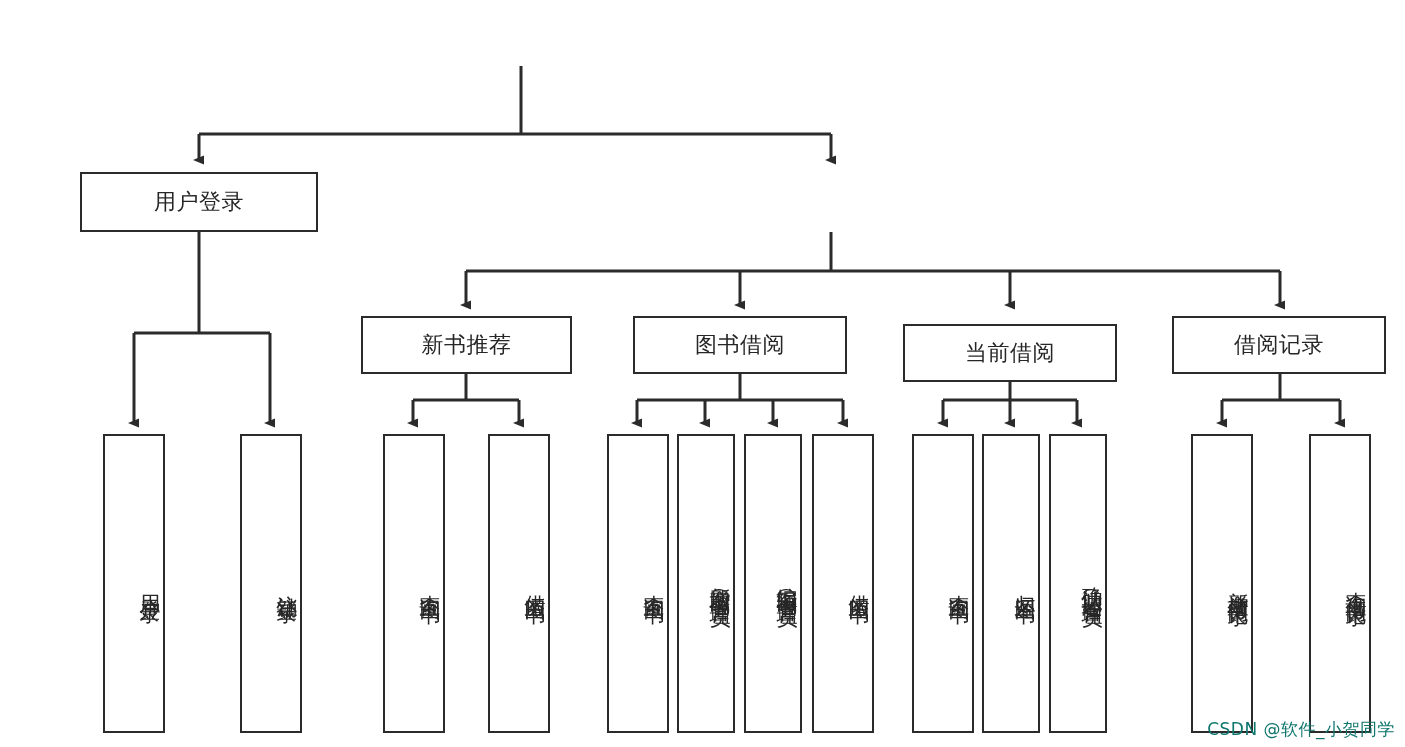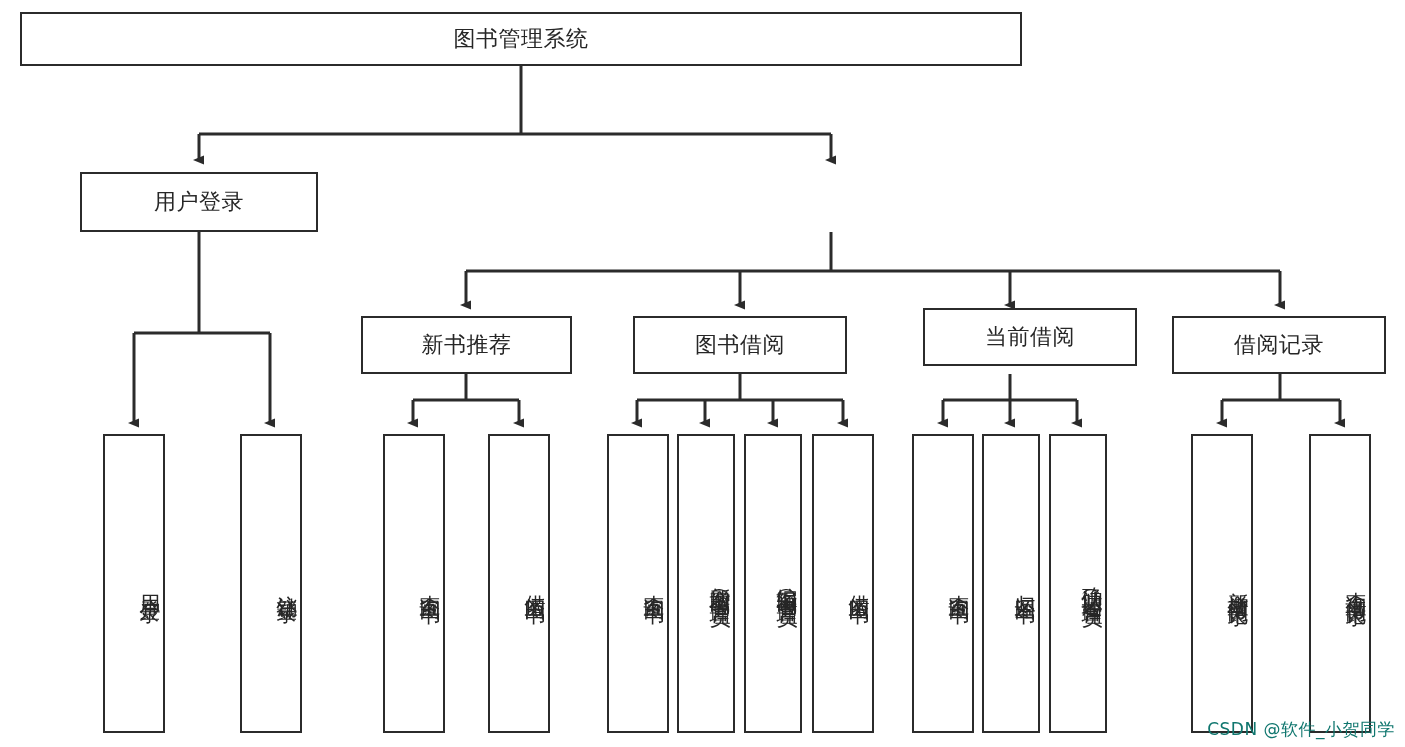--- a/index.html
+++ b/index.html
@@ -114,35 +114,32 @@
       <path d="M1010,400 L1010,423" marker-end="url(#arrow)"></path>
       <path d="M1077,400 L1077,423" marker-end="url(#arrow)"></path>
 
       <path d="M1280,374 L1280,400"></path>
       <path d="M1222,400 L1340,400"></path>
       <path d="M1222,400 L1222,423" marker-end="url(#arrow)"></path>
       <path d="M1340,400 L1340,423" marker-end="url(#arrow)"></path>
     </g>
   </svg>
 
-  <div class="node horizontal" style="left:20px; top:12px; width:1002px; height:54px;">
-    <span>图书管理系统</span>
-  </div>
 
   <div class="node horizontal" style="left:80px; top:172px; width:238px; height:60px;">
     <span>用户登录</span>
   </div>
 
   <div class="node horizontal" style="left:361px; top:316px; width:211px; height:58px;">
     <span>新书推荐</span>
   </div>
   <div class="node horizontal" style="left:633px; top:316px; width:214px; height:58px;">
     <span>图书借阅</span>
   </div>
-  <div class="node horizontal" style="left:903px; top:308px; width:214px; height:58px;margin-left:20px;">
+  <div class="node horizontal" style="left:903px; top:324px; width:214px; height:58px;">
     <span>当前借阅</span>
   </div>
   <div class="node horizontal" style="left:1172px; top:316px; width:214px; height:58px;">
     <span>借阅记录</span>
   </div>
 
   <div class="node vertical" style="left:103px; top:434px; width:62px; height:299px;">
     <span class="vlabel">用户登录</span>
   </div>
   <div class="node vertical" style="left:240px; top:434px; width:62px; height:299px;">

